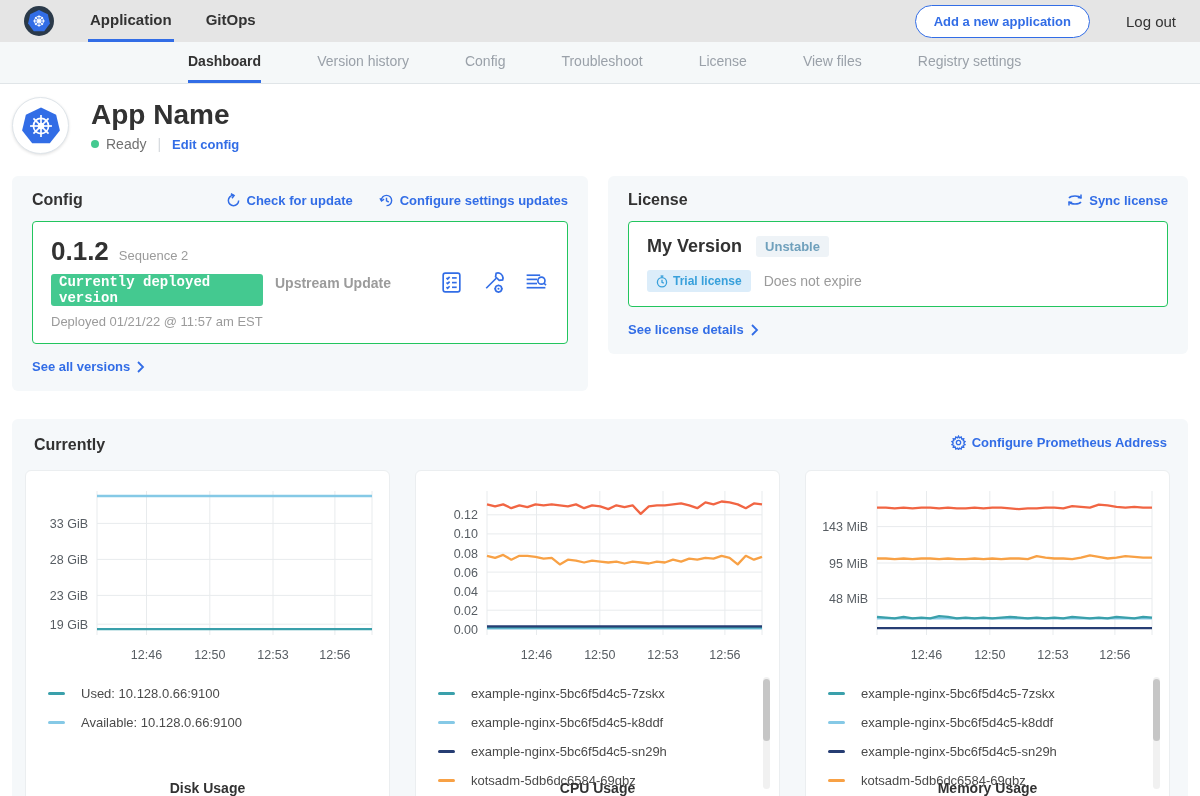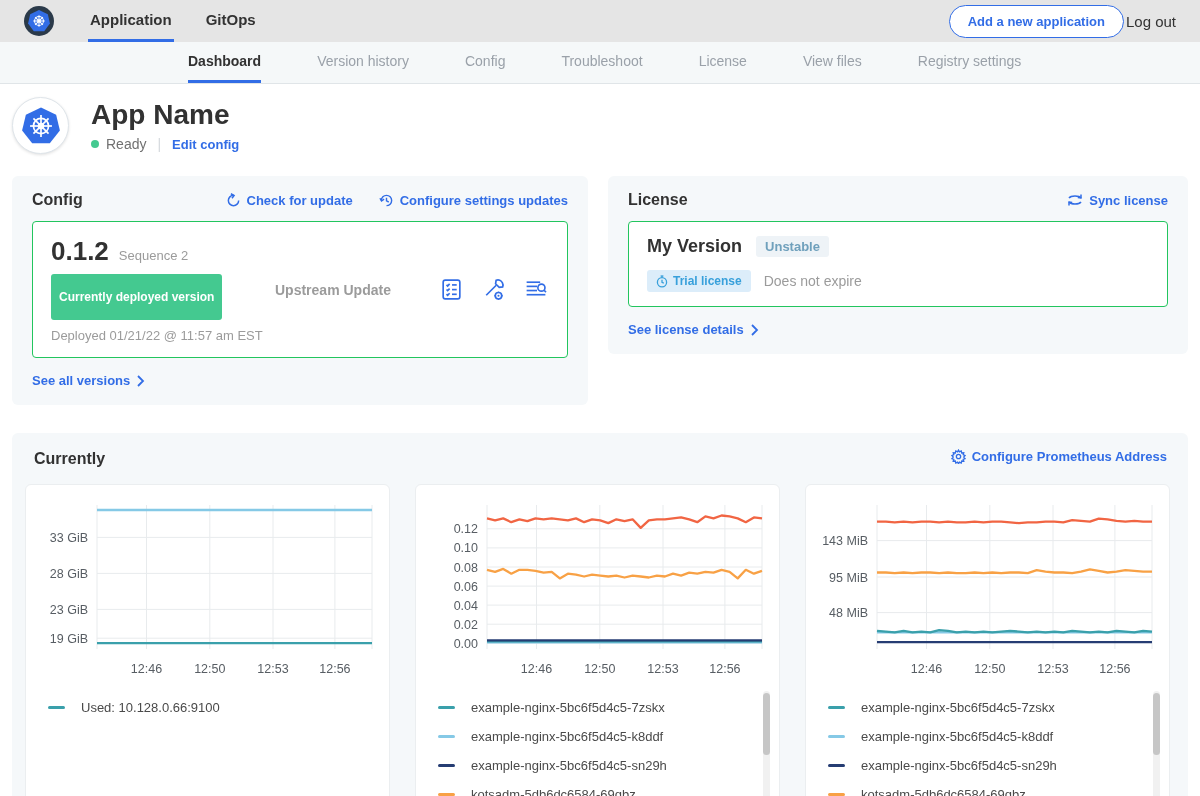--- a/index.html
+++ b/index.html
@@ -4,21 +4,21 @@
 <style>
   * { margin:0; padding:0; box-sizing:border-box; }
   html,body { width:1200px; height:796px; background:#fff; font-family:"Liberation Sans", sans-serif; color:#323232; overflow:hidden; }
 
   
   .topnav { height:42px; display:flex; align-items:stretch; padding:0 24px; background:#e5e5e5; }
   .topnav .logo-wrap { display:flex; align-items:center; margin-right:34px; }
   .k8s-badge { width:30px; height:30px; border-radius:50%; background:#2b3a4a; display:flex; align-items:center; justify-content:center; }
   .topnav-tab { display:flex; align-items:center; padding:0 2px; margin-right:30px; font-size:15px; font-weight:bold; color:#323232; border-bottom:3px solid transparent; cursor:pointer; }
   .topnav-tab.active { border-bottom-color:#326de6; }
-  .topnav-right { margin-left:auto; display:flex; align-items:center; gap:2px; }
+  .topnav-right { margin-left:auto; display:flex; align-items:center; gap:36px; }
   .add-btn { border:1px solid #326de6; color:#326de6; background:#fff; border-radius:17px; font-size:13px; font-weight:bold; padding:8px 18px; cursor:pointer; font-family:inherit; }
   .logout { font-size:15px; color:#323232; cursor:pointer; }
 
   
   .subnav { height:42px; background:#f5f8f9; border-bottom:1px solid #e0e5e8; display:flex; align-items:stretch; padding-left:188px; }
   .subnav-tab { display:flex; align-items:center; margin-right:56px; font-size:14px; color:#9aa1a9; border-bottom:3px solid transparent; cursor:pointer; }
   .subnav-tab.active { color:#323232; font-weight:bold; border-bottom-color:#326de6; }
 
   
   .app-header { display:flex; align-items:center; padding:13px 24px 14px 12px; }
@@ -38,21 +38,21 @@
   .license-panel { flex:1; }
   .panel-head { display:flex; align-items:center; }
   .panel-title { font-size:16px; font-weight:bold; color:#323232; }
   .panel-head .actions { margin-left:auto; display:flex; gap:26px; }
   .inner-card { background:#fff; border:1px solid #22c55e; border-radius:4px; margin-top:12px; padding:14px 18px; }
   .version-inner { display:flex; align-items:center; }
   .ver-left { width:212px; }
   .ver-number-row { display:flex; align-items:baseline; }
   .ver-number { font-size:26px; font-weight:bold; color:#323232; }
   .ver-seq { font-size:13px; color:#9b9b9b; margin-left:10px; }
-  .deployed-badge { display:inline-block; background:#44c990; color:#fff; font-size:12px; font-weight:bold; border-radius:3px; padding:16px 8px; margin:7px 0 8px 0; }
+  .deployed-badge { display:inline-block; background:#44c990; color:#fff; font-size:14px; font-weight:bold; border-radius:3px; padding:0 8px; margin:7px 0 8px 0;font-family:Liberation Mono, monospace; }
   .deployed-at { font-size:13px; color:#9b9b9b; }
   .upstream { flex:1; font-size:14px; font-weight:bold; color:#9b9b9b; padding-left:12px; }
   .ver-icons { display:flex; align-items:center; gap:17px; color:#326de6; }
   .ver-icons .icon-btn { cursor:pointer; display:flex; }
   .panel-footer { margin-top:13px; }
 
   .cust-row { display:flex; align-items:center; }
   .cust-name { font-size:18px; font-weight:bold; color:#323232; }
   .channel-badge { margin-left:14px; background:#eef3f7; color:#6fa0bc; font-size:13px; font-weight:bold; border-radius:3px; padding:3px 9px; }
   .license-row2 { display:flex; align-items:center; margin-top:13px; }
@@ -300,20 +300,24 @@
             <text class="tick" x="174.8" y="176" text-anchor="middle">12:50</text>
             <text class="tick" x="238.0" y="176" text-anchor="middle">12:53</text>
             <text class="tick" x="299.9" y="176" text-anchor="middle">12:56</text>
             <polyline points="62.0,13.0 71.5,13.0 81.0,13.0 90.4,13.0 99.9,13.0 109.4,13.0 118.9,13.0 128.4,13.0 137.9,13.0 147.3,13.0 156.8,13.0 166.3,13.0 175.8,13.0 185.3,13.0 194.8,13.0 204.2,13.0 213.7,13.0 223.2,13.0 232.7,13.0 242.2,13.0 251.7,13.0 261.1,13.0 270.6,13.0 280.1,13.0 289.6,13.0 299.1,13.0 308.6,13.0 318.0,13.0 327.5,13.0 337.0,13.0" fill="none" stroke="#85c9e6" stroke-width="2.3" stroke-linejoin="round"></polyline>
             <polyline points="62.0,146.2 71.5,146.2 81.0,146.2 90.4,146.2 99.9,146.2 109.4,146.2 118.9,146.2 128.4,146.2 137.9,146.2 147.3,146.2 156.8,146.2 166.3,146.2 175.8,146.2 185.3,146.2 194.8,146.2 204.2,146.2 213.7,146.2 223.2,146.2 232.7,146.2 242.2,146.2 251.7,146.2 261.1,146.2 270.6,146.2 280.1,146.2 289.6,146.2 299.1,146.2 308.6,146.2 318.0,146.2 327.5,146.2 337.0,146.2" fill="none" stroke="#3aa0ab" stroke-width="2.3" stroke-linejoin="round"></polyline>
           </svg>
           <div class="legend">
             <div class="legend-item">
               <span class="legend-dash" style="background: rgb(58, 160, 171);"></span>
               <span class="legend-label">Used: 10.128.0.66:9100</span>
+            </div>
+            <div class="legend-item">
+              <span class="legend-dash" style="background: rgb(133, 201, 230);"></span>
+              <span class="legend-label">Available: 10.128.0.66:9100</span>
             </div>
           </div>
           <div class="chart-title">Disk Usage</div>
         </div>
         <div class="chart-card">
           <svg class="chart-svg" viewBox="0 0 345 192">
             <line x1="62.0" y1="8" x2="62.0" y2="152" stroke="#e8ebed" stroke-width="1"></line>
             <line x1="111.5" y1="8" x2="111.5" y2="152" stroke="#e8ebed" stroke-width="1"></line>
             <line x1="174.8" y1="8" x2="174.8" y2="152" stroke="#e8ebed" stroke-width="1"></line>
             <line x1="238.0" y1="8" x2="238.0" y2="152" stroke="#e8ebed" stroke-width="1"></line>

